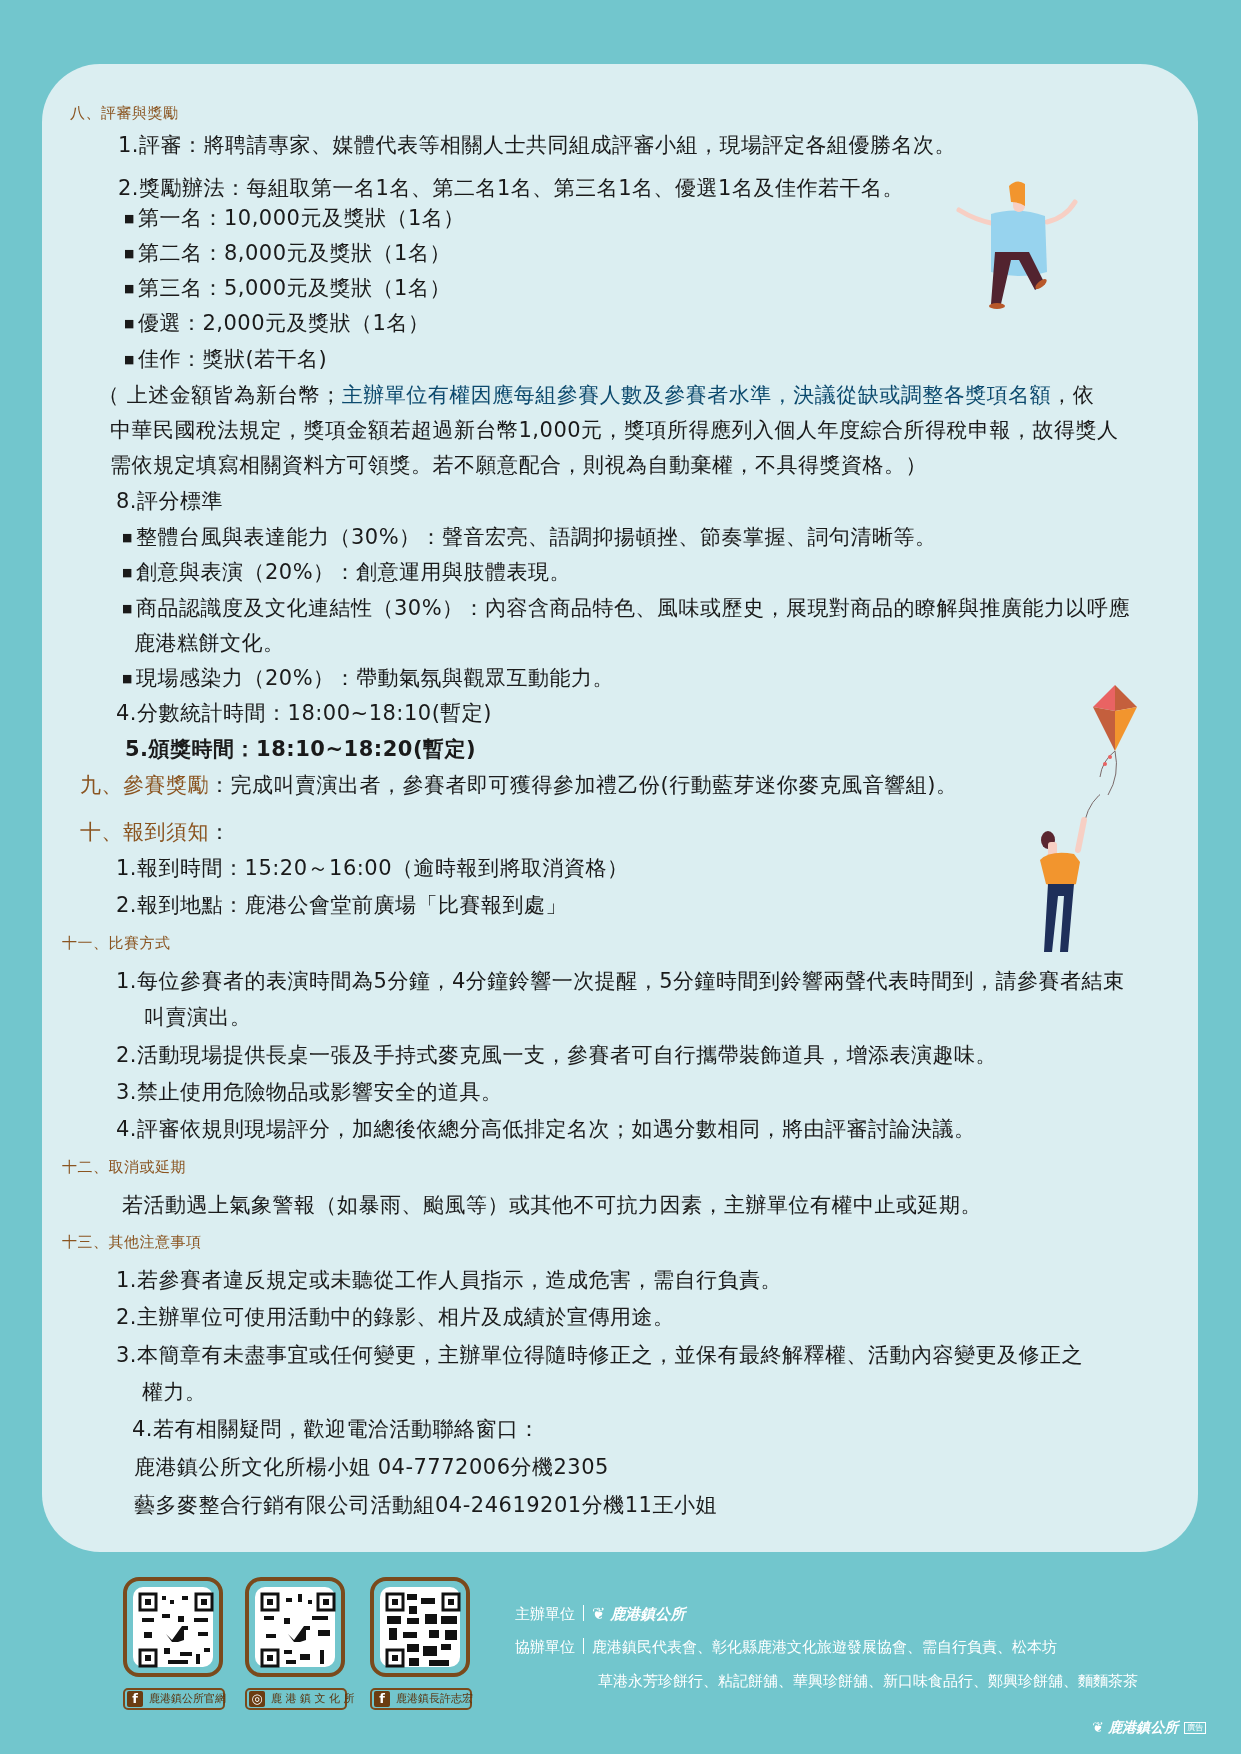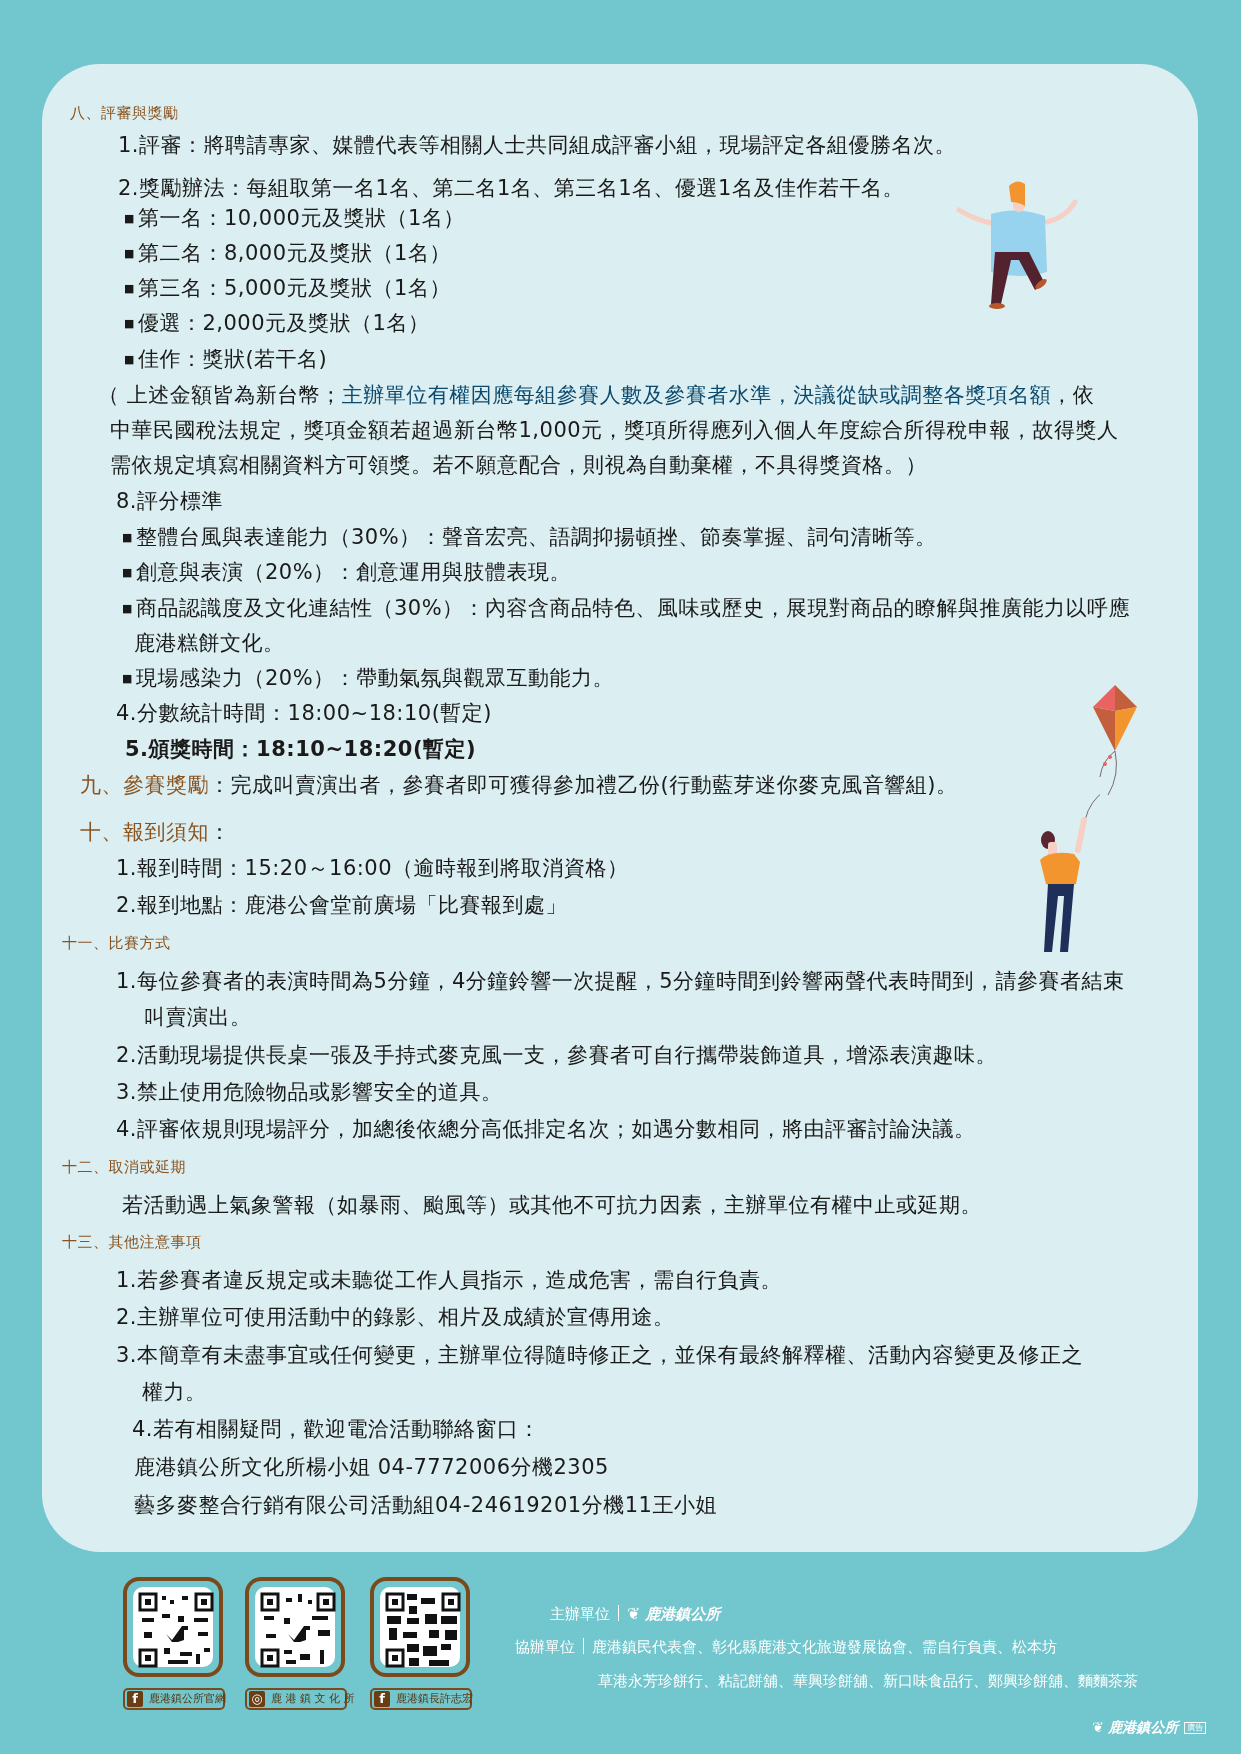--- a/index.html
+++ b/index.html
@@ -246,21 +246,21 @@
           <rect x="38" y="54" width="14" height="10"></rect>
           <rect x="56" y="52" width="10" height="6"></rect>
           <rect x="24" y="66" width="10" height="8"></rect>
           <rect x="44" y="68" width="20" height="6"></rect>
         </g>
     </svg>
   </div>
 </div>
 <div class="qr-label" style="left:370px; top:1688px; width:102px;"><span class="ico">f</span><span>鹿港鎮長許志宏</span></div>
 
-<div class="footer-text" style="left:515px; top:1603px;margin-left:35px;">
+<div class="footer-text" style="left:515px; top:1603px;">
   <span>主辦單位</span><span class="sep"></span><span style="font-size:16px;">❦</span> <span class="logo-text">鹿港鎮公所</span>
 </div>
 <div class="footer-text" style="left:515px; top:1636px;">
   <span>協辦單位</span><span class="sep"></span><span>鹿港鎮民代表會、彰化縣鹿港文化旅遊發展協會、需自行負責、松本坊</span>
 </div>
 <div class="footer-text" style="left:598px; top:1670px;">草港永芳珍餅行、粘記餅舖、華興珍餅舖、新口味食品行、鄭興珍餅舖、麵麵茶茶</div>
 
 <div class="footer-text" style="left:1092px; top:1716px; font-size:14px;">
   <span>❦</span> <span class="logo-text">鹿港鎮公所</span><span class="ad-badge">廣告</span>
 </div>

